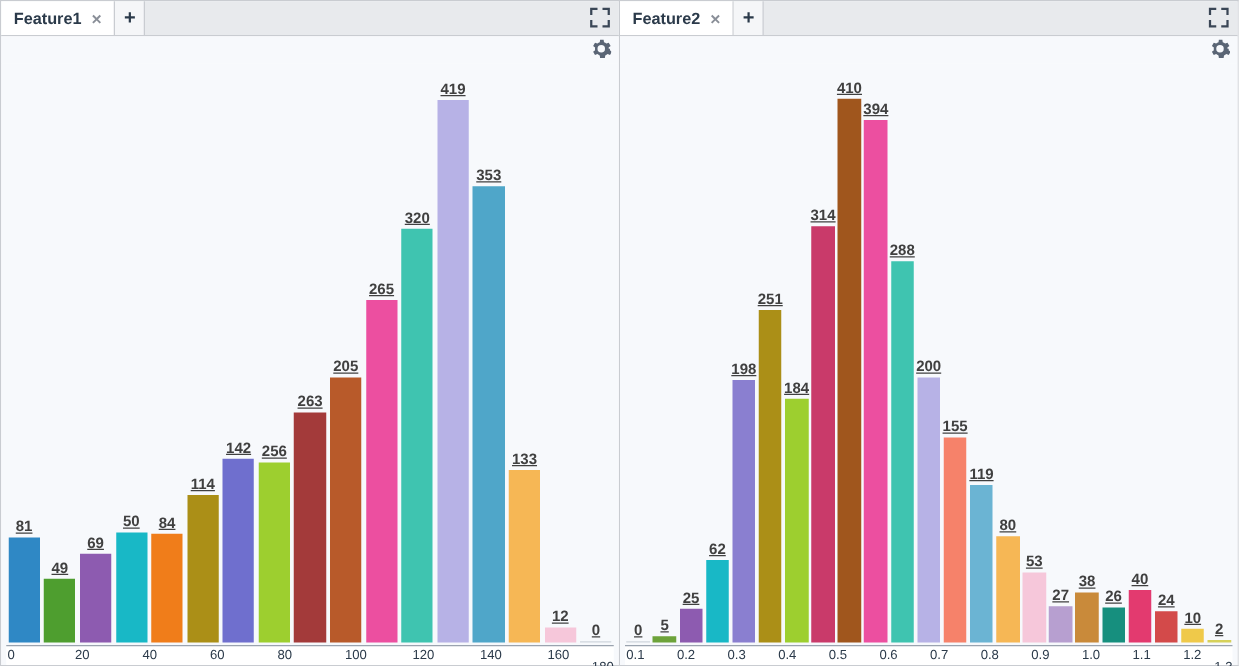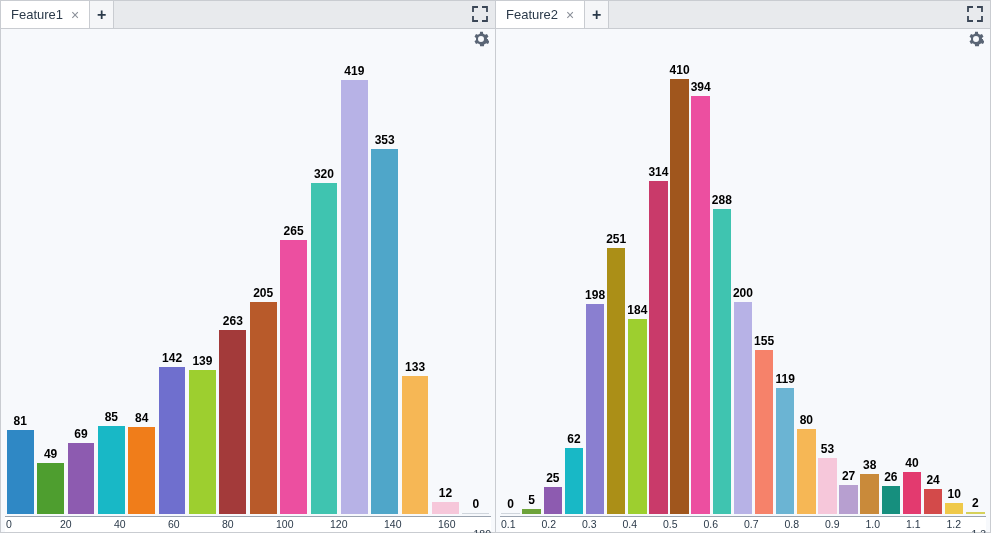--- a/index.html
+++ b/index.html
@@ -22,21 +22,21 @@
     position: relative;
   }
   .tab {
     height: 100%;
     display: flex;
     align-items: center;
     padding: 0 8px 0 10px;
     background: #fff;
     border-right: 1px solid #c9ccd1;
     font-size: 13px;
-    font-weight: 400;
+    font-weight: 700;
     color: #2b3a4a;
     gap: 6px;
     text-align: right;
   }
   .tab-close {
     font-size: 14px;
     color: #8a8f98;
     cursor: pointer;
     line-height: 1;
     padding: 0 2px;
@@ -92,23 +92,24 @@
     display: flex;
     flex-direction: column;
     align-items: center;
     justify-content: flex-end;
     height: 100%;
     position: relative;
   }
   .bar-val {
     font-size: 12px;
     font-weight: 600;
-    color: #000000;
+    color: #404040;
     margin-bottom: 2px;
     white-space: nowrap;
+    text-decoration: underline;
   }
   .bar-rect {
     width: 88%;
   }
   .xaxis {
     position: absolute;
     left: 4px; right: 4px;
     bottom: 0;
     height: 16px;
     display: flex;
@@ -163,33 +164,37 @@
         </div>
         <div class="bar-slot">
           <div class="bar-val">49</div>
           <div class="bar-rect" style="height: 11.2%; background: rgb(78, 158, 47);"></div>
         </div>
         <div class="bar-slot">
           <div class="bar-val">69</div>
           <div class="bar-rect" style="height: 15.7714%; background: rgb(141, 91, 176);"></div>
         </div>
         <div class="bar-slot">
-          <div class="bar-val">85</div>
+          <div class="bar-val">50</div>
           <div class="bar-rect" style="height: 19.4286%; background: rgb(24, 184, 198);"></div>
         </div>
         <div class="bar-slot">
           <div class="bar-val">84</div>
           <div class="bar-rect" style="height: 19.2%; background: rgb(240, 125, 26);"></div>
         </div>
         <div class="bar-slot">
+          <div class="bar-val">114</div>
+          <div class="bar-rect" style="height: 26.0571%; background: rgb(171, 143, 23);"></div>
+        </div>
+        <div class="bar-slot">
           <div class="bar-val">142</div>
           <div class="bar-rect" style="height: 32.4571%; background: rgb(111, 111, 206);"></div>
         </div>
         <div class="bar-slot">
-          <div class="bar-val">139</div>
+          <div class="bar-val">256</div>
           <div class="bar-rect" style="height: 31.7714%; background: rgb(157, 207, 47);"></div>
         </div>
         <div class="bar-slot">
           <div class="bar-val">263</div>
           <div class="bar-rect" style="height: 40.6857%; background: rgb(163, 58, 58);"></div>
         </div>
         <div class="bar-slot">
           <div class="bar-val">205</div>
           <div class="bar-rect" style="height: 46.8571%; background: rgb(184, 90, 42);"></div>
         </div>

